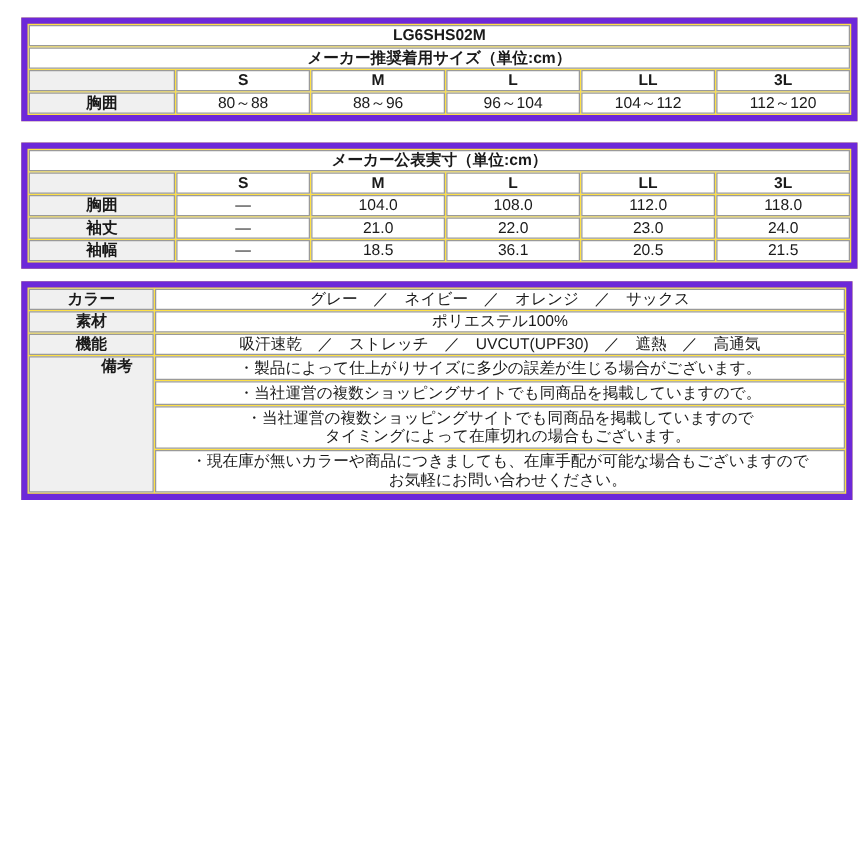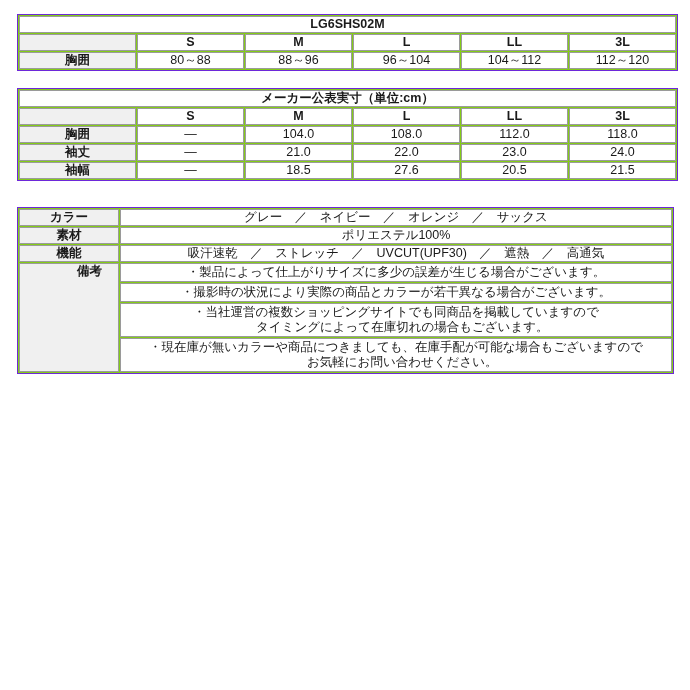--- a/index.html
+++ b/index.html
@@ -13,37 +13,37 @@
   }
   .page {
     box-sizing: border-box;
     width: 690px;
     height: 690px;
     padding: 14px 17px;
   }
   table {
     border-collapse: separate;
     border-spacing: 1px;
-    border: 1px solid #6d28d9;
-    background: #84cc16;
+    border: 5px solid #6d28d9;
+    background: #fde047;
     table-layout: fixed;
     width: 656px;
   }
   td {
     border: 1px solid #9a9a9a;
     font-size: 12.5px;
     line-height: 15px;
     padding: 0;
     text-align: center;
     vertical-align: middle;
     overflow: hidden;
     background: #ffffff;
   }
   .t1 { margin-bottom: 17px; }
-  .t2 { margin-bottom: 26px; }
+  .t2 { margin-bottom: 10px; }
   .title-cell { font-weight: bold; }
   .col-head { font-weight: bold; }
   .label-cell {
     background: #f0f0f0;
     font-weight: bold;
   }
   .spec-val {
     text-align: center;
     padding: 0 6px;
     white-space: nowrap;
@@ -70,20 +70,23 @@
       <col class="c-label">
         <col class="c-size">
         <col class="c-size">
         <col class="c-size">
         <col class="c-size">
         <col class="c-size">
     </colgroup>
     <tbody>
       <tr>
         <td colspan="6" class="title-cell">LG6SHS02M</td>
+      </tr>
+      <tr>
+        <td colspan="6" class="title-cell">メーカー推奨着用サイズ（単位:cm）</td>
       </tr>
       <tr>
         <td class="label-cell"></td>
         <td class="col-head">S</td>
         <td class="col-head">M</td>
         <td class="col-head">L</td>
         <td class="col-head">LL</td>
         <td class="col-head">3L</td>
       </tr>
       <tr>
@@ -131,21 +134,21 @@
         <td>—</td>
         <td>21.0</td>
         <td>22.0</td>
         <td>23.0</td>
         <td>24.0</td>
       </tr>
       <tr>
         <td class="label-cell">袖幅</td>
         <td>—</td>
         <td>18.5</td>
-        <td>27.6</td>
+        <td>36.1</td>
         <td>20.5</td>
         <td>21.5</td>
       </tr>
     </tbody>
   </table>
 
   <table class="t3">
     <colgroup>
       <col class="c-label3">
         <col class="c-value3">
@@ -161,21 +164,21 @@
       </tr>
       <tr>
         <td class="label-cell">機能</td>
         <td class="spec-val">吸汗速乾　／　ストレッチ　／　UVCUT(UPF30)　／　遮熱　／　高通気</td>
       </tr>
       <tr>
         <td class="label-cell notes-label" rowspan="4">備考</td>
         <td class="note-cell">・製品によって仕上がりサイズに多少の誤差が生じる場合がございます。</td>
       </tr>
       <tr>
-        <td class="note-cell">・撮影時の状況により実際の商品とカラーが若干異なる場合がございます。</td>
+        <td class="note-cell">・当社運営の複数ショッピングサイトでも同商品を掲載していますので。</td>
       </tr>
       <tr>
         <td class="note-cell">・当社運営の複数ショッピングサイトでも同商品を掲載していますので
 　タイミングによって在庫切れの場合もございます。</td>
       </tr>
       <tr>
         <td class="note-cell">・現在庫が無いカラーや商品につきましても、在庫手配が可能な場合もございますので
 　お気軽にお問い合わせください。</td>
       </tr>
     </tbody>

